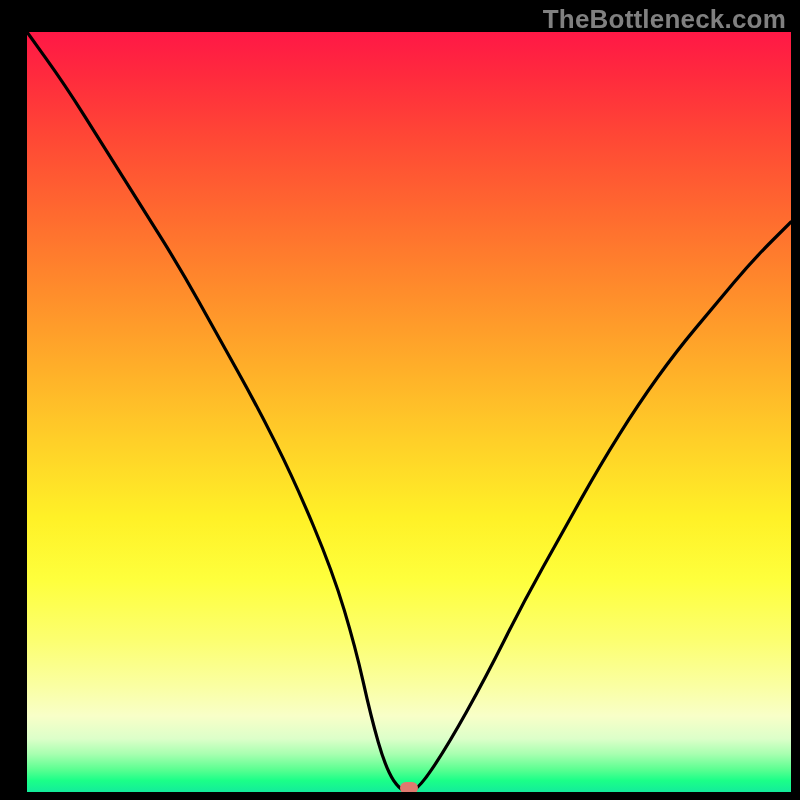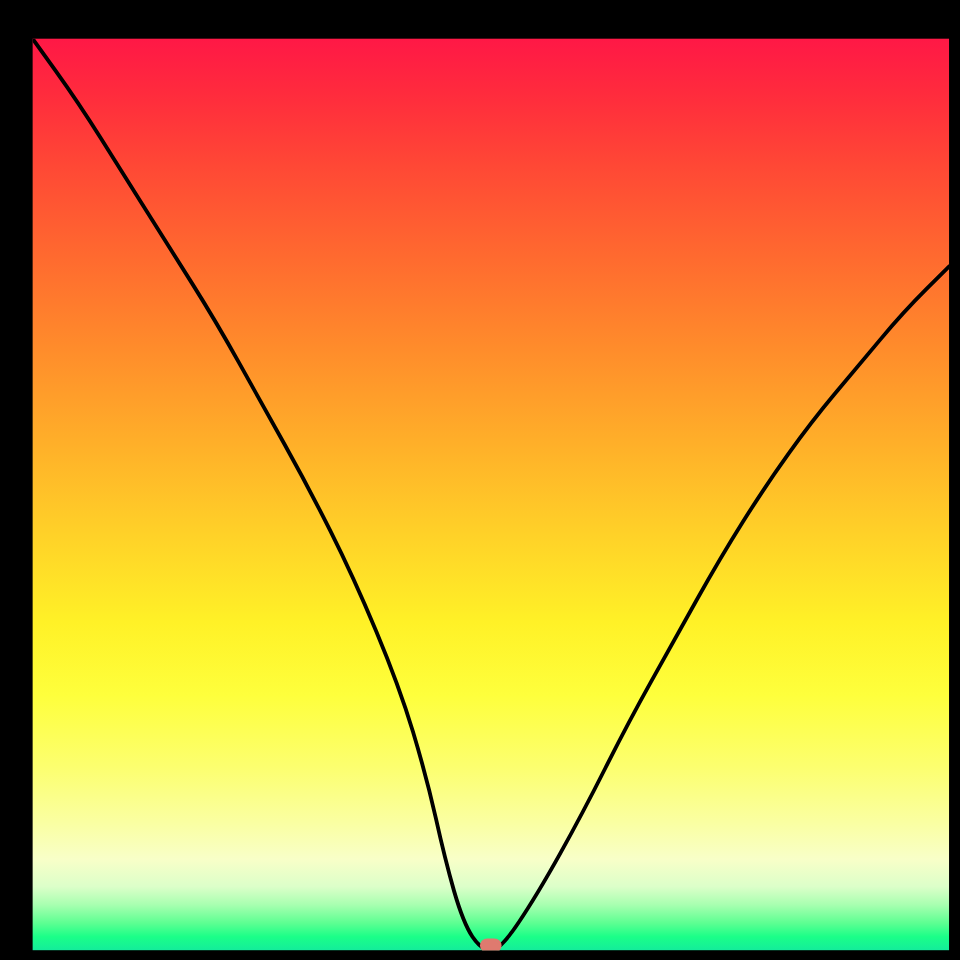--- a/index.html
+++ b/index.html
@@ -76,20 +76,21 @@
     height: 12px;
     border-radius: 6px;
     background: #df7a6f;
     transform: translate(-50%, -50%);
   }
 </style>
 </head>
 <body>
 
 <div class="container">
+  <div class="watermark">TheBottleneck.com</div>
   <div class="plot">
     <div class="gradient"></div>
     <svg class="curve" viewBox="0 0 764 760" preserveAspectRatio="none">
       <path id="curve-path" d="M 0.0 0.0 Q 0.0 0.0 19.1 26.6 Q 38.2 53.2 57.3 83.6 Q 76.4 114.0 95.5 144.4 Q 114.6 174.8 133.7 205.2 Q 152.8 235.6 171.9 269.8 Q 191.0 304.0 210.1 338.2 Q 229.2 372.4 248.3 410.4 Q 267.4 448.4 286.5 494.0 Q 305.6 539.6 317.1 577.6 Q 328.5 615.6 336.2 649.8 Q 343.8 684.0 351.4 710.6 Q 359.1 737.2 366.7 748.6 Q 374.4 760.0 382.0 760.0 Q 389.6 760.0 404.9 737.2 Q 420.2 714.4 439.3 680.2 Q 458.4 646.0 477.5 608.0 Q 496.6 570.0 515.7 535.8 Q 534.8 501.6 553.9 467.4 Q 573.0 433.2 592.1 402.8 Q 611.2 372.4 630.3 345.8 Q 649.4 319.2 668.5 296.4 Q 687.6 273.6 706.7 250.8 Q 725.8 228.0 744.9 209.0 T 764.0 190.0"></path>
     </svg>
     <div class="marker" id="marker" style="left: 382px; top: 756.2px;"></div>
   </div>
 </div>
 
 </body></html>

